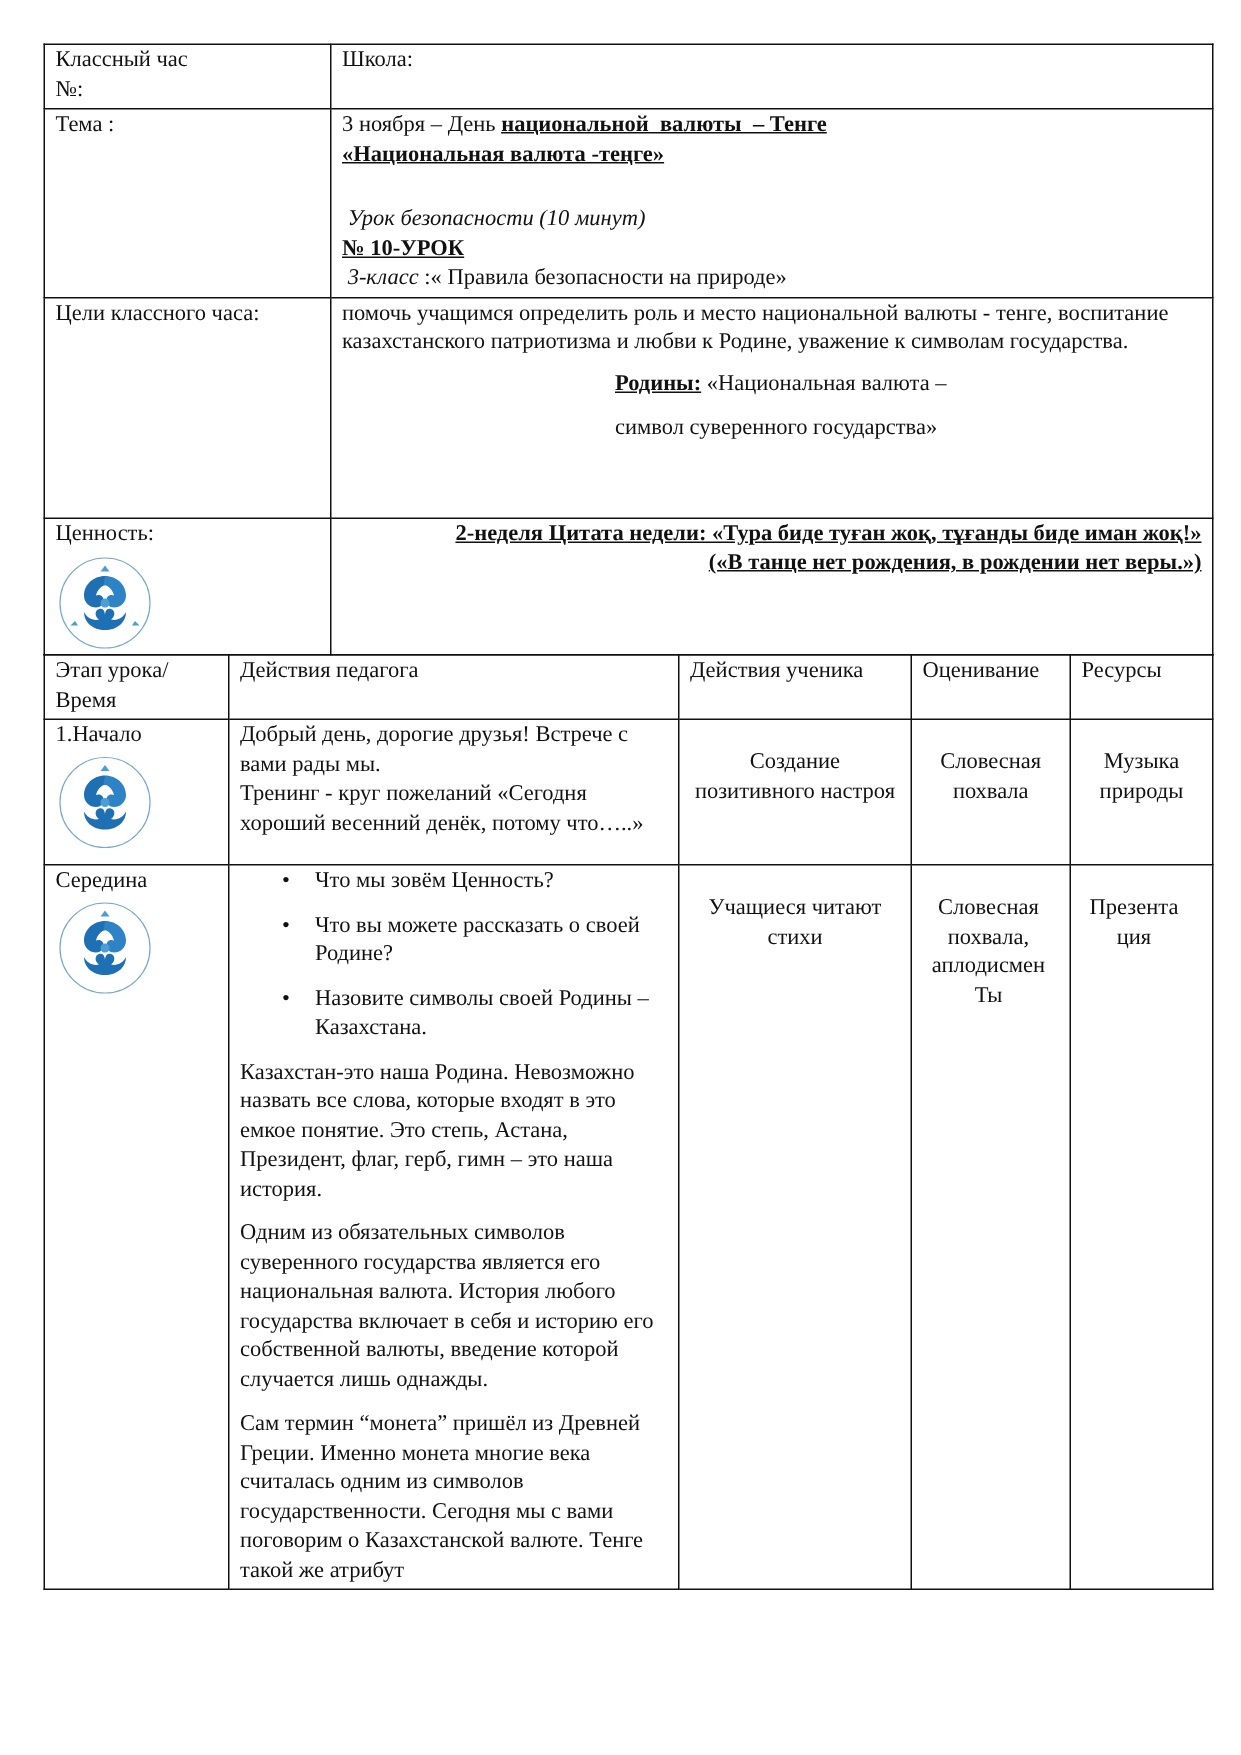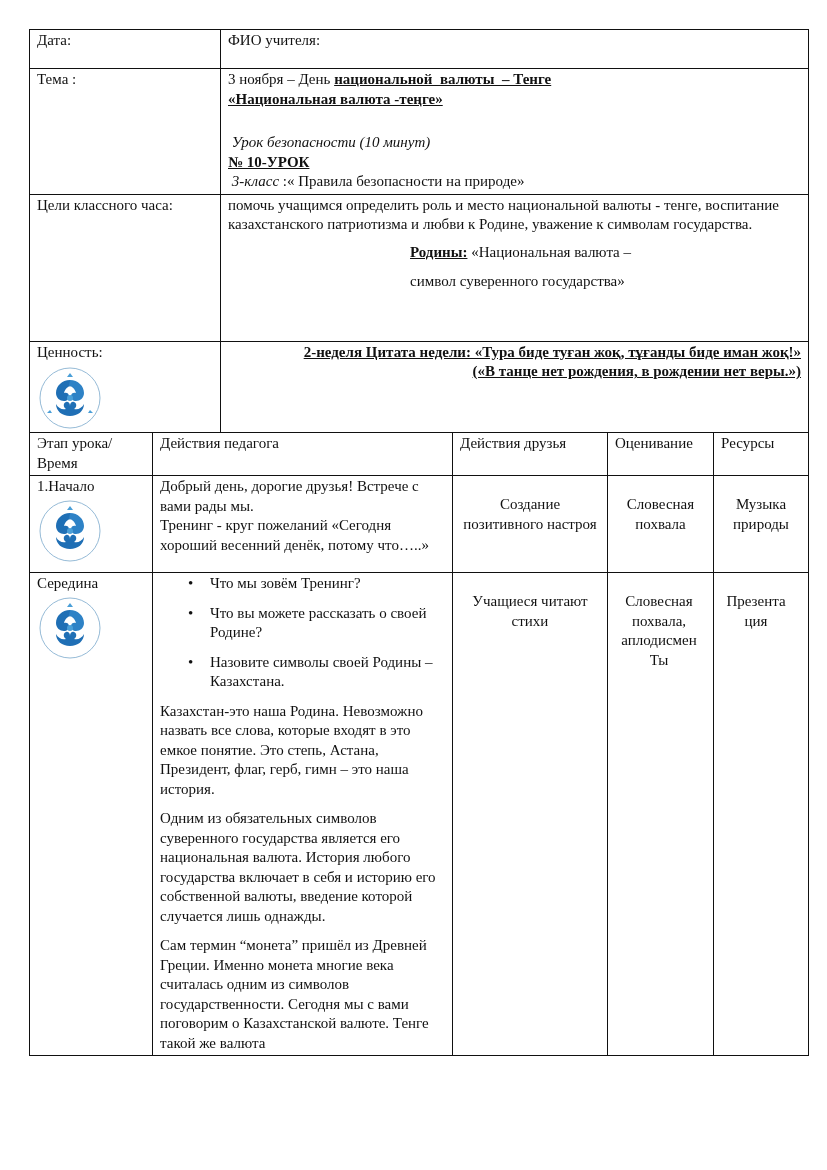--- a/index.html
+++ b/index.html
@@ -25,23 +25,25 @@
 
 <div class="page">
 
   <table>
     <colgroup>
       <col style="width:191px">
       <col style="width:315px">
       <col style="width:273px">
     </colgroup>
     <tbody>
-    <tr style="height:39px">
-      <td><span>Дата:</span></td>
-      <td colspan="2"><span>ФИО учителя:</span></td>
+        <tr style="height:40px">
+      <td>
+            <span style="display:block;width:110px">Классный час №:</span>
+          </td>
+      <td colspan="2"><span>Школа:</span></td>
     </tr>
     <tr style="height:118px">
       <td><span>Тема :</span></td>
       <td colspan="2">
         <div><span>3 ноября – День </span><span class="b" style="white-space:pre">национальной  валюты  – Тенге</span></div>
         <div class="b">«Национальная валюта -теңге»</div>
         <div class="i" style="white-space:pre"> Урок безопасности (10 минут)</div>
         <div class="b">№ 10-УРОК</div>
         <div><span class="i" style="white-space:pre"> 3-класс </span><span>:« Правила безопасности на природе»</span></div>
       </td>
@@ -81,21 +83,21 @@
       <col style="width:123px">
       <col style="width:300px">
       <col style="width:155px">
       <col style="width:106px">
       <col style="width:95px">
     </colgroup>
     <tbody>
     <tr style="height:39px">
       <td>Этап урока/ Время</td>
       <td>Действия педагога</td>
-      <td>Действия друзья</td>
+      <td>Действия ученика</td>
       <td>Оценивание</td>
       <td>Ресурсы</td>
     </tr>
     <tr style="height:97px">
       <td>
         <span>1.Начало</span>
         <svg class="logo" viewBox="0 0 64 64" style="margin-top:2px">
           <circle cx="32" cy="32" r="30" fill="none" stroke="#7aa8cc" stroke-width="0.8"></circle>
           <path d="M32 14 C24 14 18 20 18 27 C18 32 22 35 26 35 C29 35 31 33 31 30 C31 27 28 26 26 27 C27 23 30 20 33 20 Z" fill="#1f6fb5"></path>
           <path d="M32 14 C40 14 46 20 46 27 C46 32 42 35 38 35 C35 35 33 33 33 30 C33 27 36 26 38 27 C37 23 34 20 31 20 Z" fill="#2e82c6"></path>
@@ -125,27 +127,27 @@
           <circle cx="32" cy="32" r="30" fill="none" stroke="#7aa8cc" stroke-width="0.8"></circle>
           <path d="M32 14 C24 14 18 20 18 27 C18 32 22 35 26 35 C29 35 31 33 31 30 C31 27 28 26 26 27 C27 23 30 20 33 20 Z" fill="#1f6fb5"></path>
           <path d="M32 14 C40 14 46 20 46 27 C46 32 42 35 38 35 C35 35 33 33 33 30 C33 27 36 26 38 27 C37 23 34 20 31 20 Z" fill="#2e82c6"></path>
           <path d="M18 38 C18 45 24 50 32 50 C40 50 46 45 46 38 C44 42 40 44 36 43 C39 41 39 37 36 36 C33 35 32 38 32 40 C32 38 31 35 28 36 C25 37 25 41 28 43 C24 44 20 42 18 38 Z" fill="#1f6fb5"></path>
           <circle cx="32" cy="32" r="3" fill="#4a9fd8"></circle>
           <path d="M29 11 L32 7 L35 11 Z" fill="#4a9fd8"></path>
         </svg>
       </td>
       <td>
         <ul class="q">
-          <li>Что мы зовём Тренинг?</li>
+          <li>Что мы зовём Ценность?</li>
           <li>Что вы можете рассказать о своей Родине?</li>
           <li>Назовите символы своей Родины – Казахстана.</li>
         </ul>
         <p class="para">Казахстан-это наша Родина. Невозможно назвать все слова, которые входят в это емкое понятие. Это степь, Астана, Президент, флаг, герб, гимн – это наша история.</p>
         <p class="para">Одним из обязательных символов суверенного государства является его национальная валюта. История любого государства включает в себя и историю его собственной валюты, введение которой случается лишь однажды.</p>
-        <p class="para" style="margin-bottom:0">Сам термин “монета” пришёл из Древней Греции. Именно монета многие века считалась одним из символов государственности. Сегодня мы с вами поговорим о Казахстанской валюте. Тенге такой же валюта</p>
+        <p class="para" style="margin-bottom:0">Сам термин “монета” пришёл из Древней Греции. Именно монета многие века считалась одним из символов государственности. Сегодня мы с вами поговорим о Казахстанской валюте. Тенге такой же атрибут</p>
       </td>
       <td>
             <div class="mt18">Учащиеся читают стихи</div>
           </td>
       <td>
             <div class="mt18" style="width:88px">Словесная похвала, аплодисмен Ты</div>
           </td>
       <td>
             <div class="mt18" style="width:70px">Презента ция</div>
           </td>

